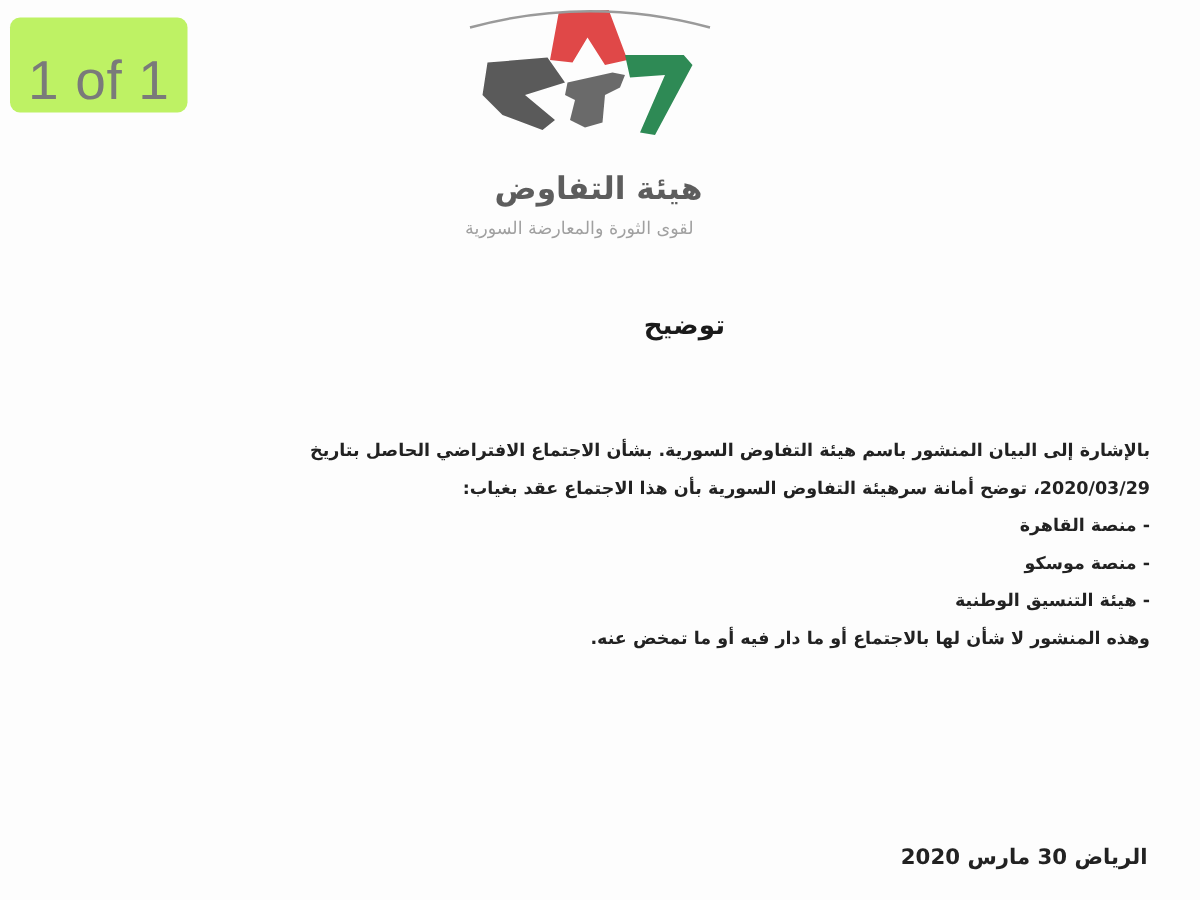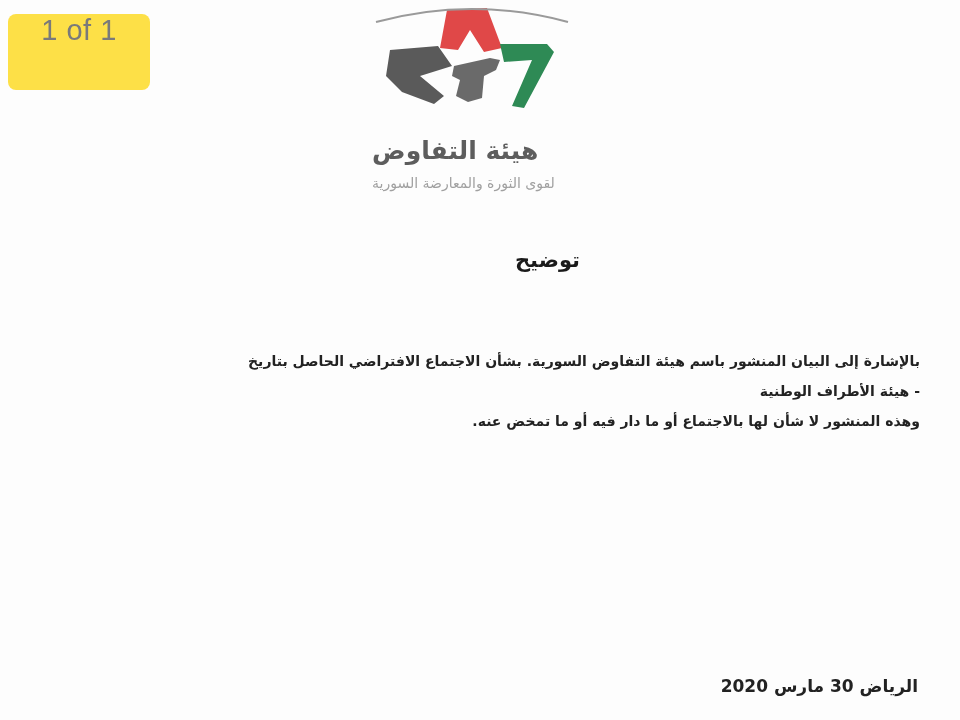--- a/index.html
+++ b/index.html
@@ -17,27 +17,27 @@
       width: 960px;
       height: 720px;
       background: #fdfdfd;
     }
     .page-counter {
       position: absolute;
       left: 8px;
       top: 14px;
       width: 142px;
       height: 76px;
-      background: #fde047;
+      background: #bef264;
       border-radius: 8px;
       display: flex;
-      align-items: flex-start;
+      align-items: flex-end;
       justify-content: center;
       font-family: "Liberation Sans", sans-serif;
-      font-size: 29px;
+      font-size: 44px;
       color: #7a7a7a;
       letter-spacing: 0.5px;
     }
     .logo {
       position: absolute;
       left: 372px;
       top: 0;
       width: 200px;
       height: 190px;
     }
@@ -47,21 +47,21 @@
       left: 0;
       top: 122px;
       width: 200px;
       height: 30px;
     }
     .logo-title {
       position: absolute;
       left: 0;
       top: 134px;
       width: 190px;
-      text-align: left;
+      text-align: right;
       direction: rtl;
       font-size: 25px;
       font-weight: bold;
       color: #5d5d5d;
       line-height: 34px;
     }
     .logo-subtitle {
       position: absolute;
       left: 0;
       top: 176px;
@@ -138,19 +138,22 @@
       <path d="M4,22 Q100,-4 196,22" stroke="#9a9a9a" stroke-width="2" fill="none"></path>
     </svg>
     <div class="logo-title">هيئة التفاوض</div>
     <div class="logo-subtitle">لقوى الثورة والمعارضة السورية</div>
   </div>
 
   <div class="doc-title">توضيح</div>
 
   <div class="body-text">
     <div class="line">بالإشارة إلى البيان المنشور  باسم هيئة التفاوض السورية. بشأن الاجتماع الافتراضي الحاصل بتاريخ</div>
-    <div class="item">- هيئة الأطراف الوطنية</div>
+    <div class="line">2020/03/29، توضح أمانة سرهيئة التفاوض السورية بأن هذا الاجتماع عقد بغياب:</div>
+    <div class="item">- منصة القاهرة</div>
+    <div class="item">- منصة موسكو</div>
+    <div class="item">- هيئة التنسيق الوطنية</div>
     <div class="line">وهذه المنشور لا شأن لها بالاجتماع أو ما دار فيه أو ما تمخض عنه.</div>
   </div>
 
   <div class="signature">الرياض 30 مارس 2020</div>
 
 </div>
 
 </body></html>

